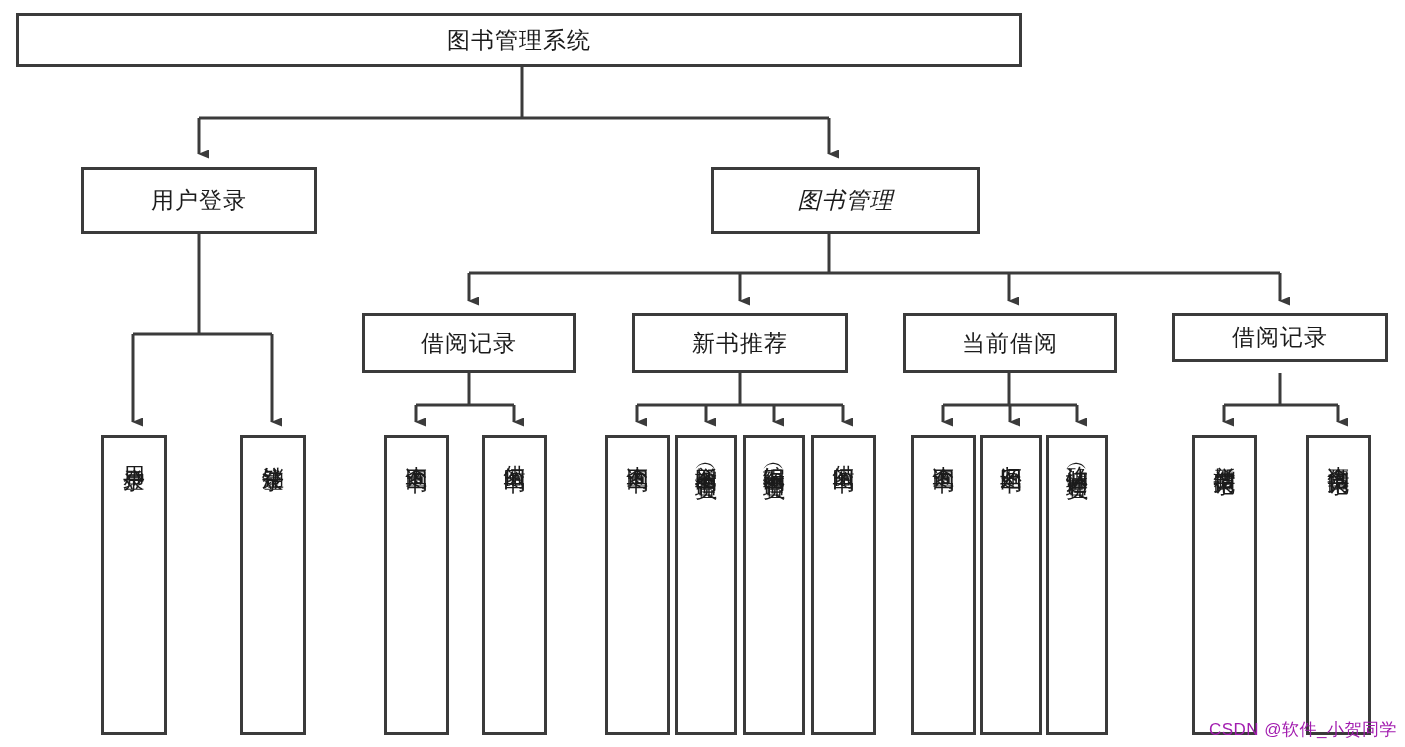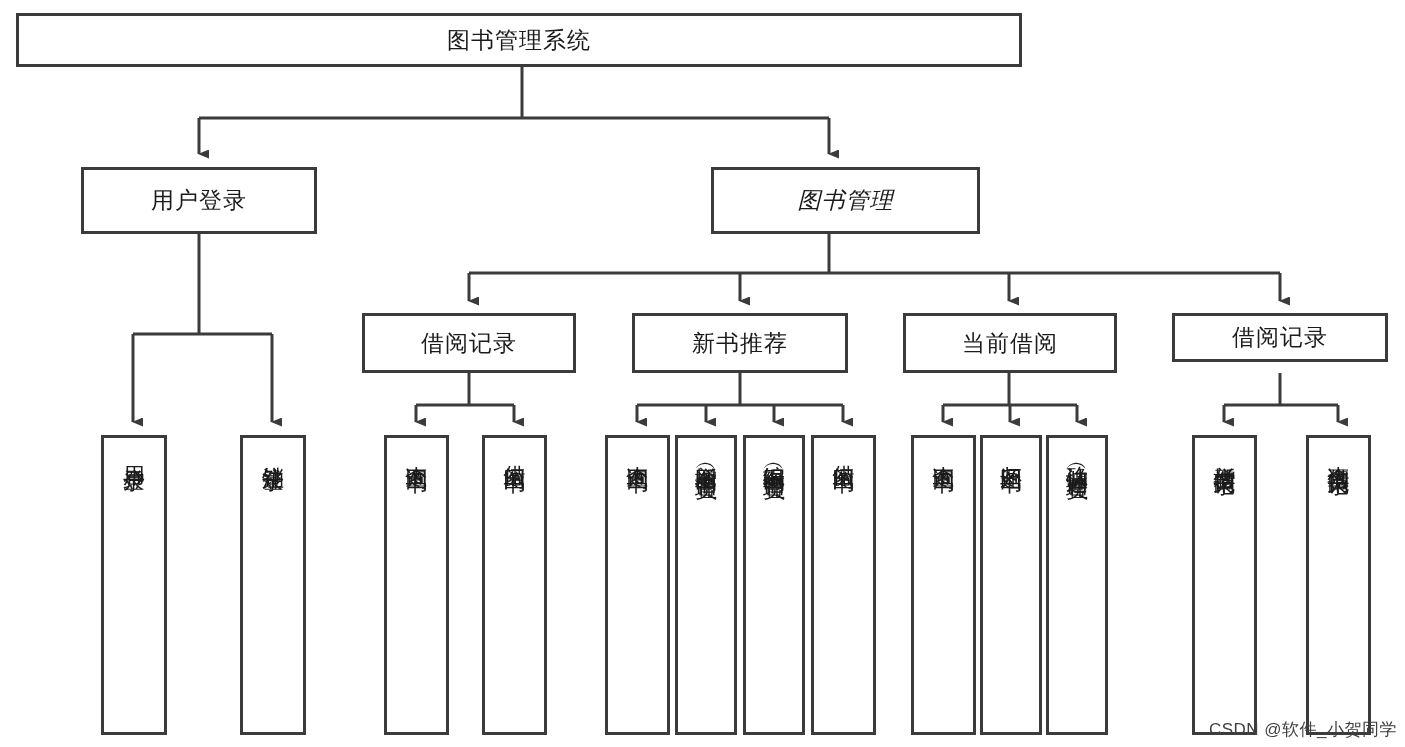--- a/index.html
+++ b/index.html
@@ -61,21 +61,21 @@
     text-orientation: upright;
     letter-spacing: 2px;
     color: #1b1b1b;
     white-space: nowrap;
   }
   #watermark {
     position: absolute;
     right: 8px;
     bottom: 6px;
     font-size: 17px;
-    color: #404040;
+    color: #a21caf;
     letter-spacing: 0.5px;
     user-select: none;
     white-space: nowrap;
   }
 </style>
 </head>
 <body>
 
 <div id="diagram-root">
 

